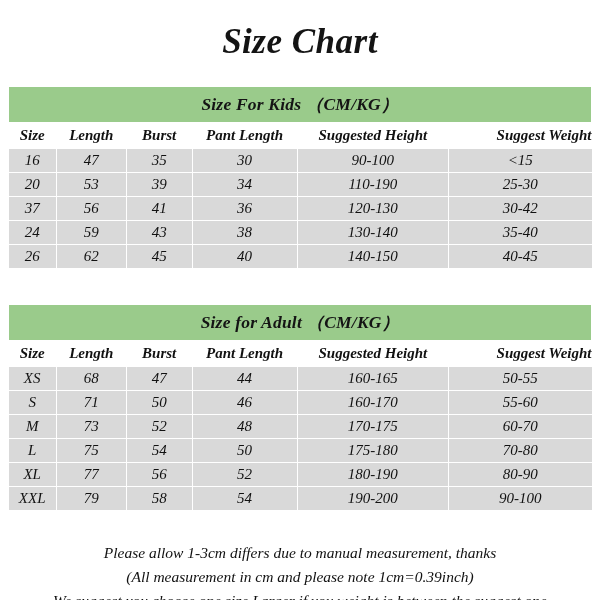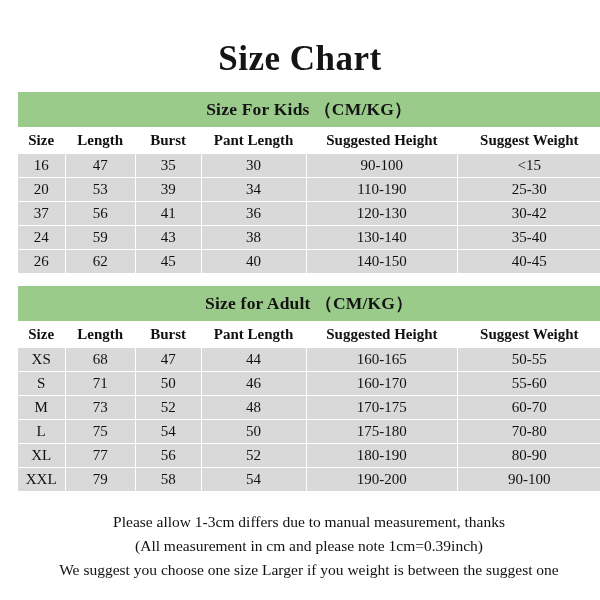--- a/index.html
+++ b/index.html
@@ -12,36 +12,37 @@
     background: #ffffff;
     font-family: "Liberation Serif", serif;
     color: #111111;
     overflow: hidden;
   }
   .page {
     width: 600px;
     height: 600px;
     position: relative;
     box-sizing: border-box;
-    padding: 17px;
+    padding: 0;
+    font-style: italic;
   }
   .title {
     text-align: center;
     font-family: "Liberation Serif", serif;
     font-weight: bold;
     font-size: 35px;
     letter-spacing: 0.5px;
     color: #141414;
     padding-top: 22px;
     padding-bottom: 12px;
   }
   table.chart {
     border-collapse: collapse;
     width: 584px;
-    margin: 0 auto;
+    margin: 12px auto;
     table-layout: fixed;
   }
   table.chart td, table.chart th {
     border: 1px solid #ffffff;
     text-align: center;
     font-family: "Liberation Serif", serif;
   }
   .section-head td {
     background: #9acb8b;
     font-weight: bold;
@@ -55,21 +56,21 @@
     font-weight: bold;
     font-size: 15px;
     padding: 4px 0 4px 0;
     color: #111111;
     border-left: 1px solid #c9c9c9;
     border-right: 1px solid #c9c9c9;
     border-top: none;
     border-bottom: none;
   }
   .col-head td:first-child { border-left: none; }
-  .col-head td:last-child { border-right: none; }
+  .col-head td:last-child { border-right: none; text-align: right; }
 
   .data-row td {
     background: #d9d9d9;
     font-size: 15px;
     padding: 3px 0 3px 0;
     color: #111111;
     border-left: 1px solid #ffffff;
     border-right: 1px solid #ffffff;
     border-top: 1px solid #ffffff;
     border-bottom: 1px solid #ffffff;

